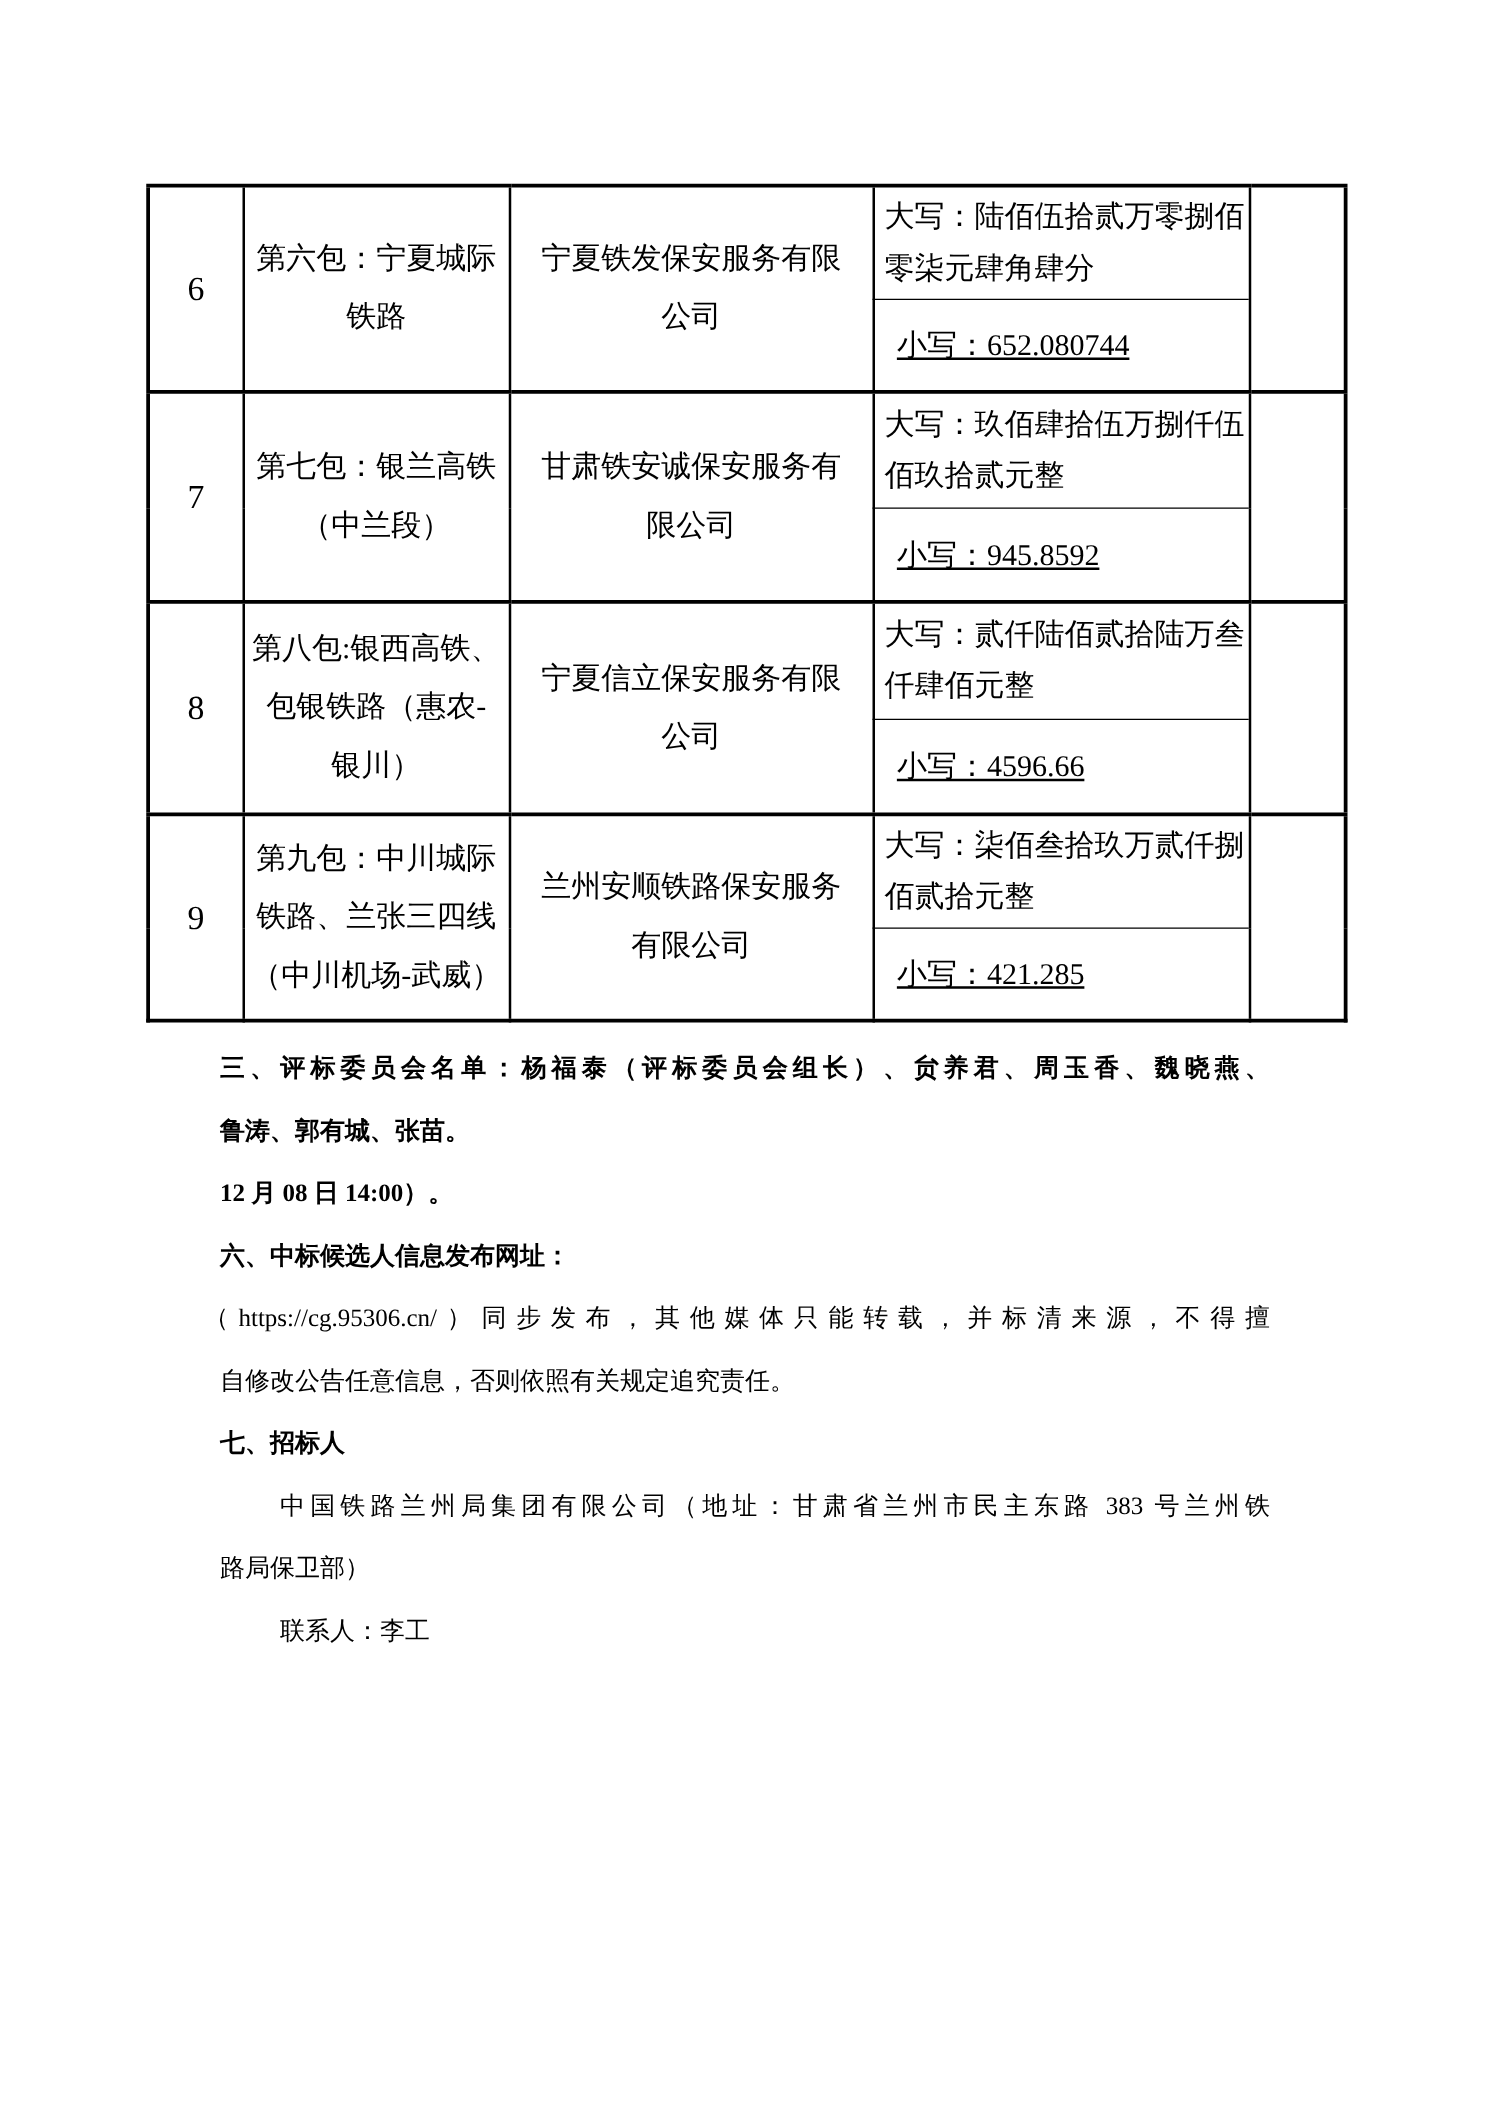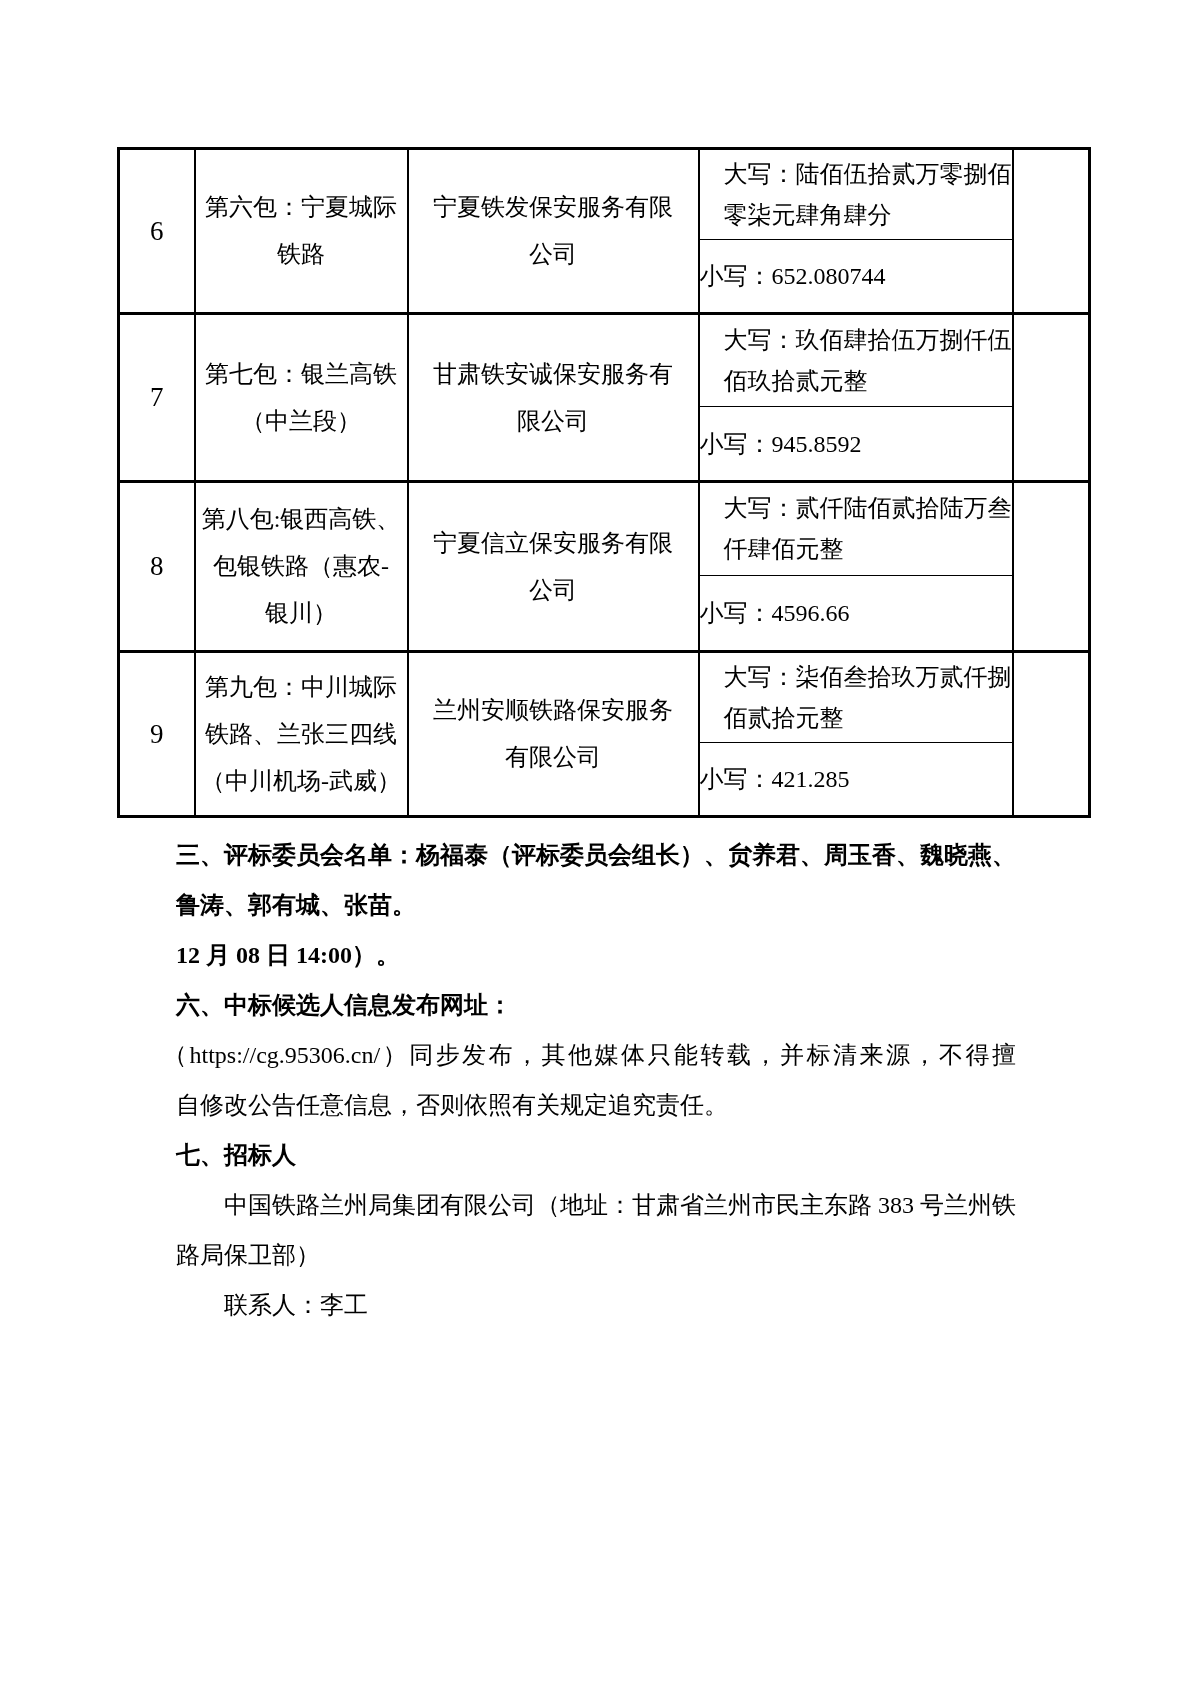--- a/index.html
+++ b/index.html
@@ -16,32 +16,32 @@
   }
   .doc-table td {
     border:2px solid #000000;
     vertical-align:middle;
     font-size:24px; padding:0;
     overflow:hidden;
   }
   .doc-table tr.rstart td { border-top-width:3px; }
   td.seq  { text-align:center; font-size:27px; }
   td.pkg div, td.comp div { text-align:center; line-height:47px; white-space:nowrap; }
-  td.dx   { border-bottom-width:1px; padding-left:24px;margin-left:12px; }
+  td.dx   { border-bottom-width:1px; padding-left:8px;margin-left:12px; }
   td.dx div { line-height:41px; white-space:nowrap; text-align:left; }
-  td.xx   { border-top-width:1px; padding-left:0; white-space:nowrap; text-align:left; }
+  td.xx   { border-top-width:1px; padding-left:18px; white-space:nowrap; text-align:left;text-decoration:underline; }
   td.rm   { }
   
   tr.r6a td{height:89px;} tr.r6b td{height:72px;}
   tr.r7a td{height:91px;} tr.r7b td{height:73px;}
   tr.r8a td{height:92px;} tr.r8b td{height:74px;}
   tr.r9a td{height:89px;} tr.r9b td{height:72px;}
   
   .textblock { position:absolute; left:0; top:830px; width:1190px; }
-  .line { height:50px; line-height:50px; font-size:24px; white-space:nowrap; }
+  .line { height:50px; line-height:50px; font-size:20px; white-space:nowrap; }
   .b  { font-weight:700; }
   .m1 { margin-left:176px; }
   .m2 { margin-left:224px; }
   .m3 { margin-left:163px; }
   .fill { white-space:normal; text-align:justify; text-align-last:justify; }
   .w1 { width:840px; }
   .w2 { width:792px; }
   .w3 { width:853px; }
 </style>
 </head>

